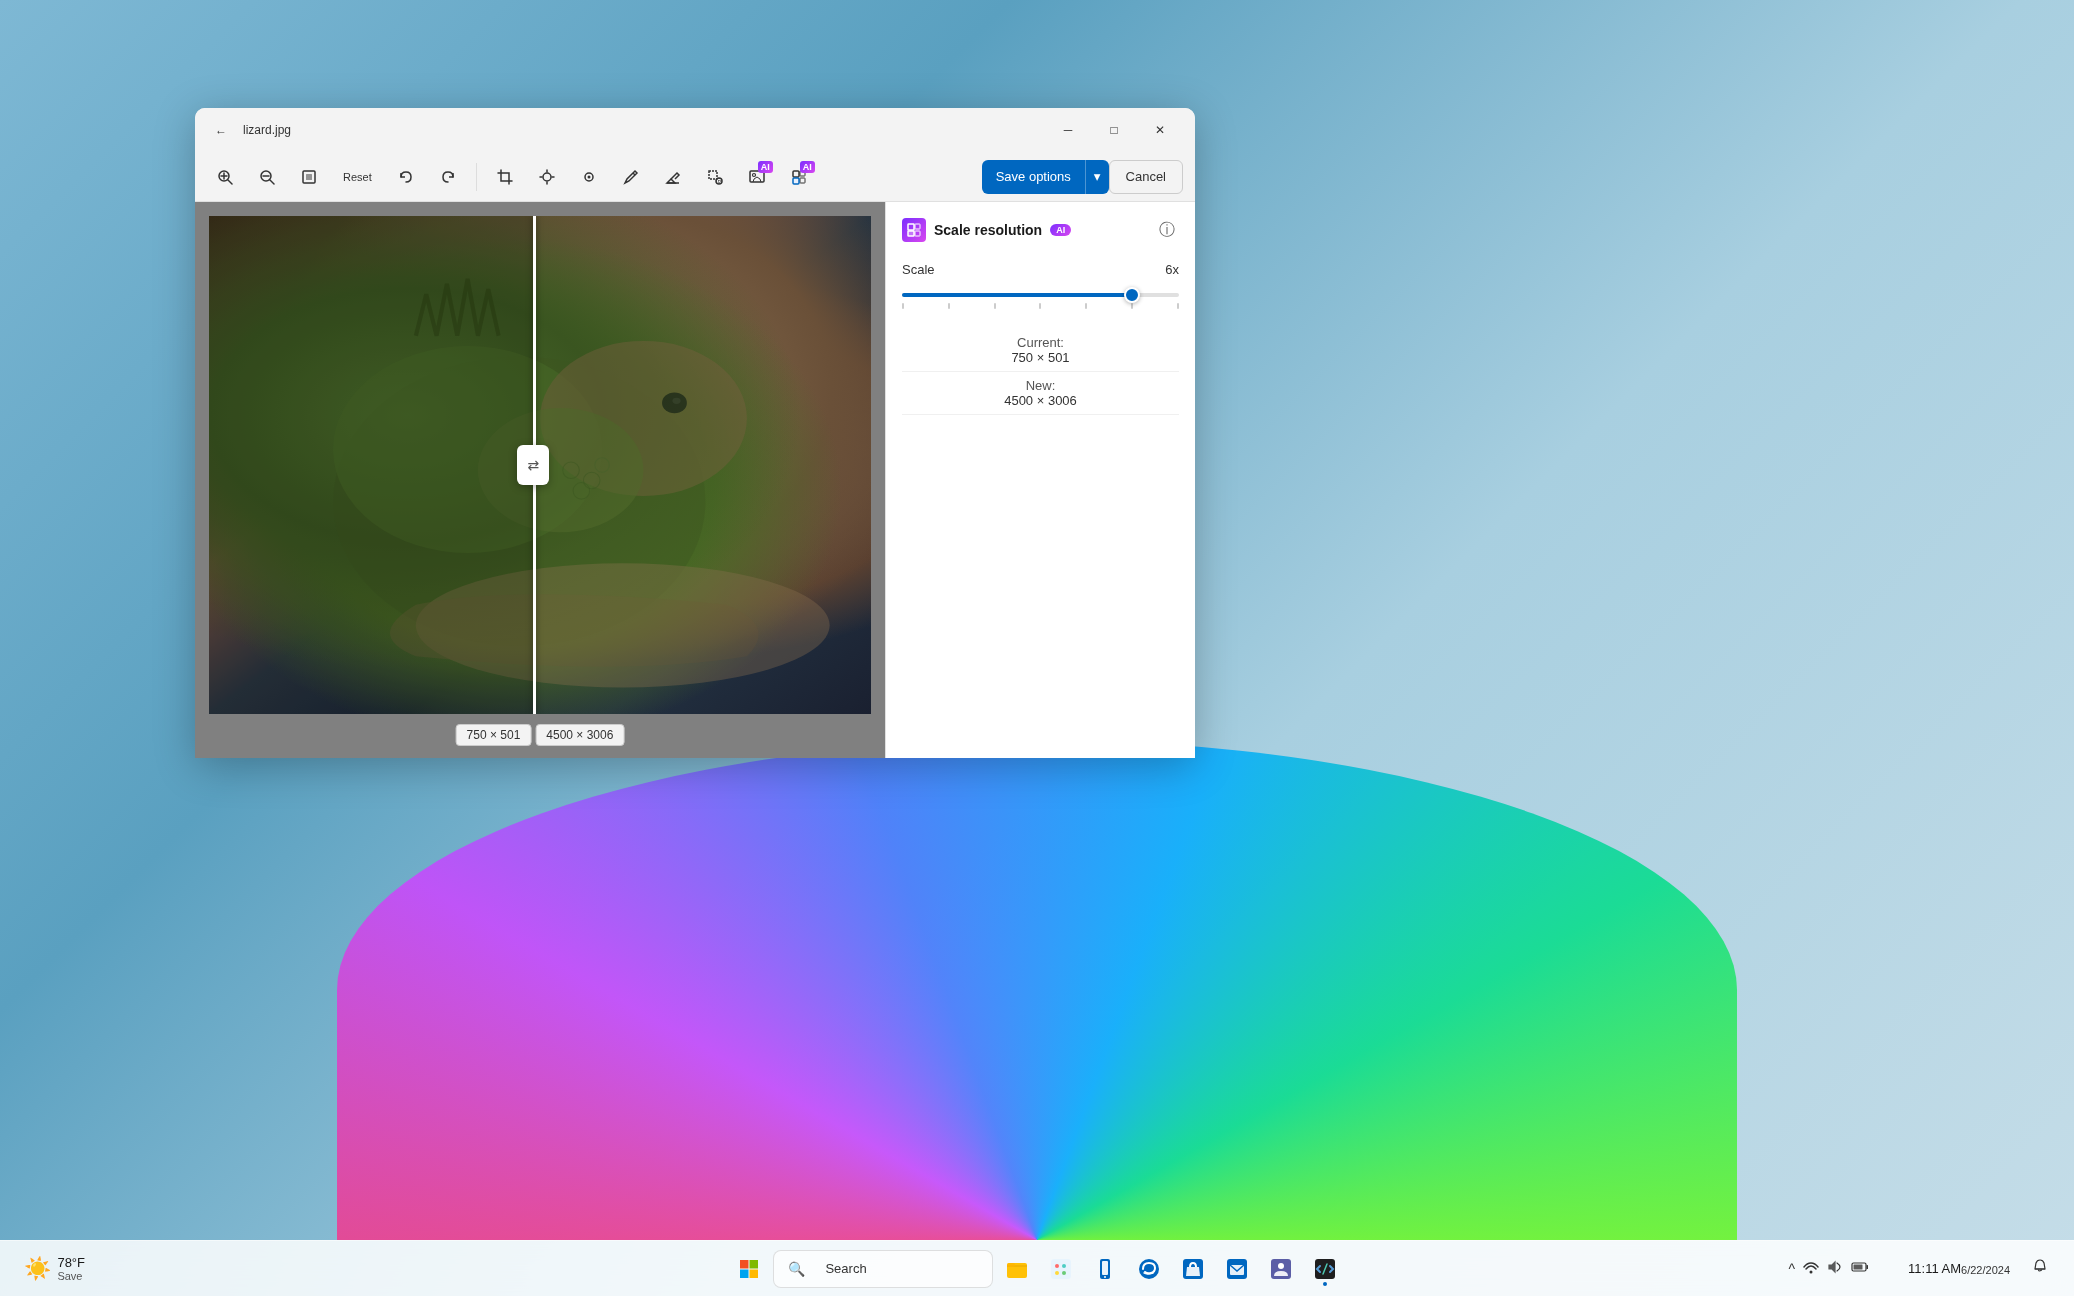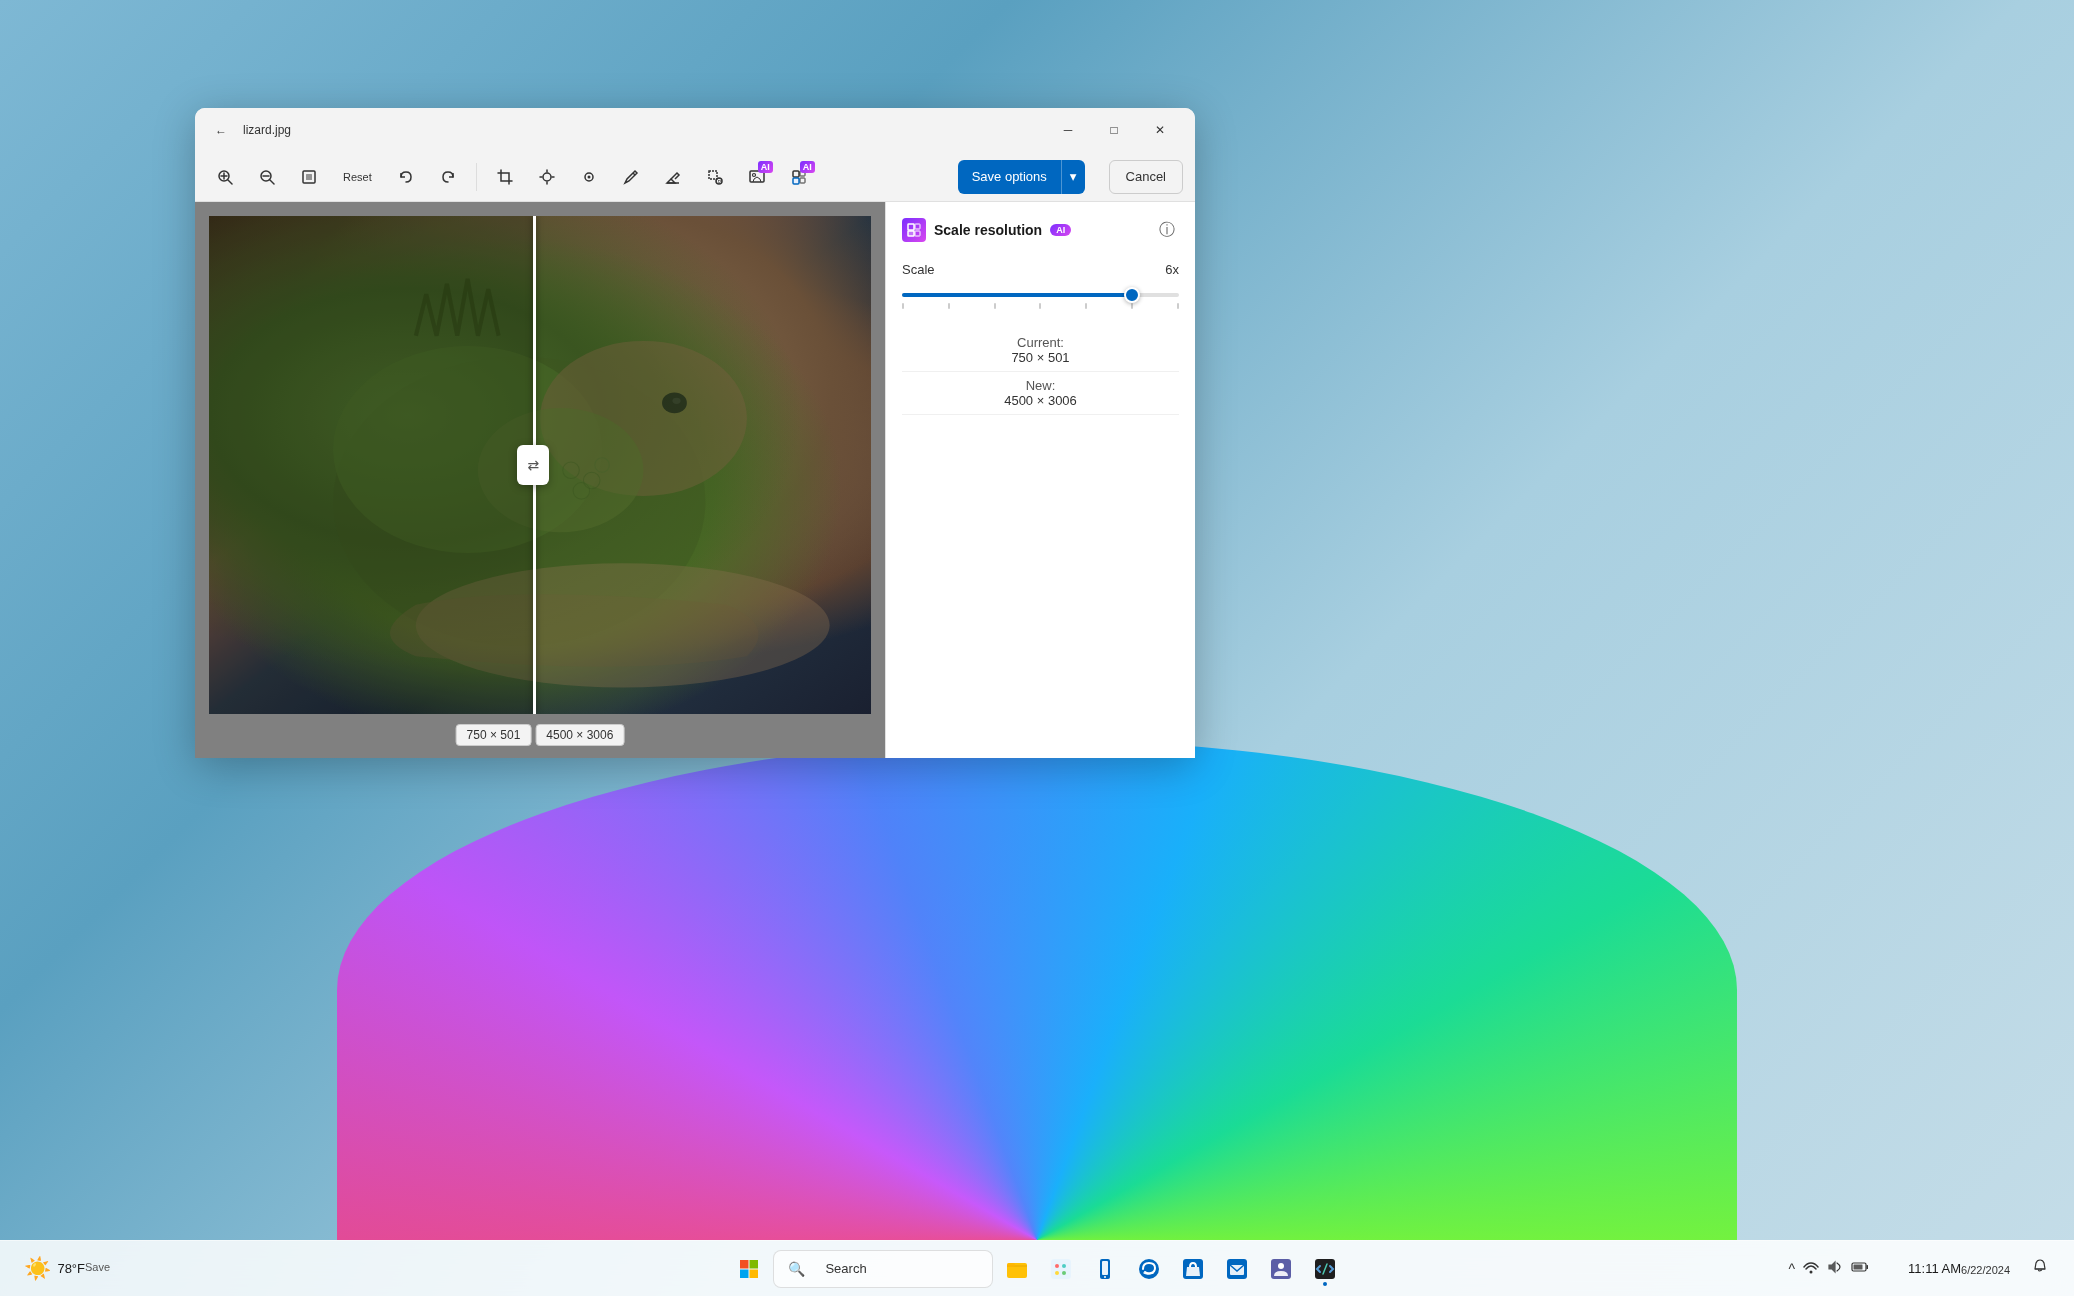--- a/index.html
+++ b/index.html
@@ -118,21 +118,21 @@
       color: #333;
     }
 
     .toolbar-spacer {
       flex: 1;
     }
 
     .toolbar-right {
       display: flex;
       align-items: center;
-      gap: 24px;
+      gap: 0;
     }
 
     .save-options-btn {
       display: flex;
       align-items: center;
       background: #0067c0;
       color: white;
       border: none;
       border-radius: 6px 0 0 6px;
       padding: 7px 14px;
@@ -481,21 +481,21 @@
       padding: 4px 8px;
       border-radius: 6px;
     }
 
     .weather-icon {
       font-size: 22px;
     }
 
     .weather-info {
       display: flex;
-      flex-direction: row;
+      flex-direction: column;
     }
 
     .weather-temp {
       font-size: 13px;
       font-weight: 500;
       color: #1a1a1a;
     }
 
     .weather-desc {
       font-size: 11px;

